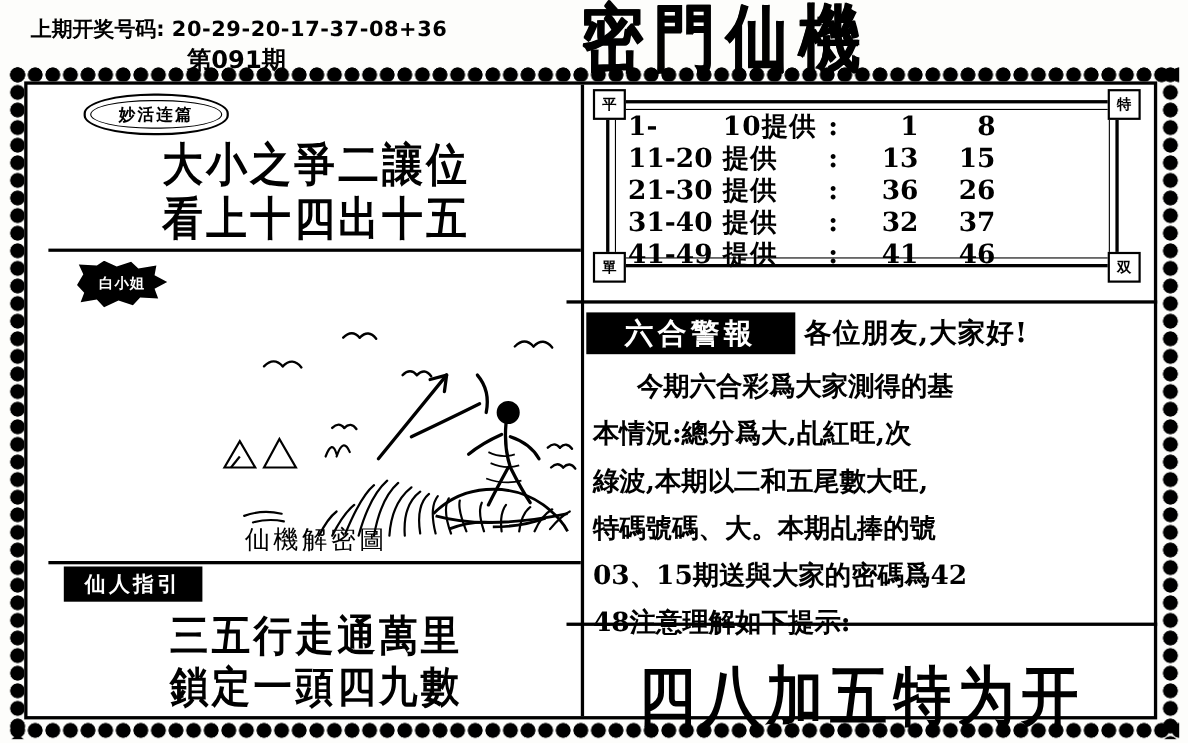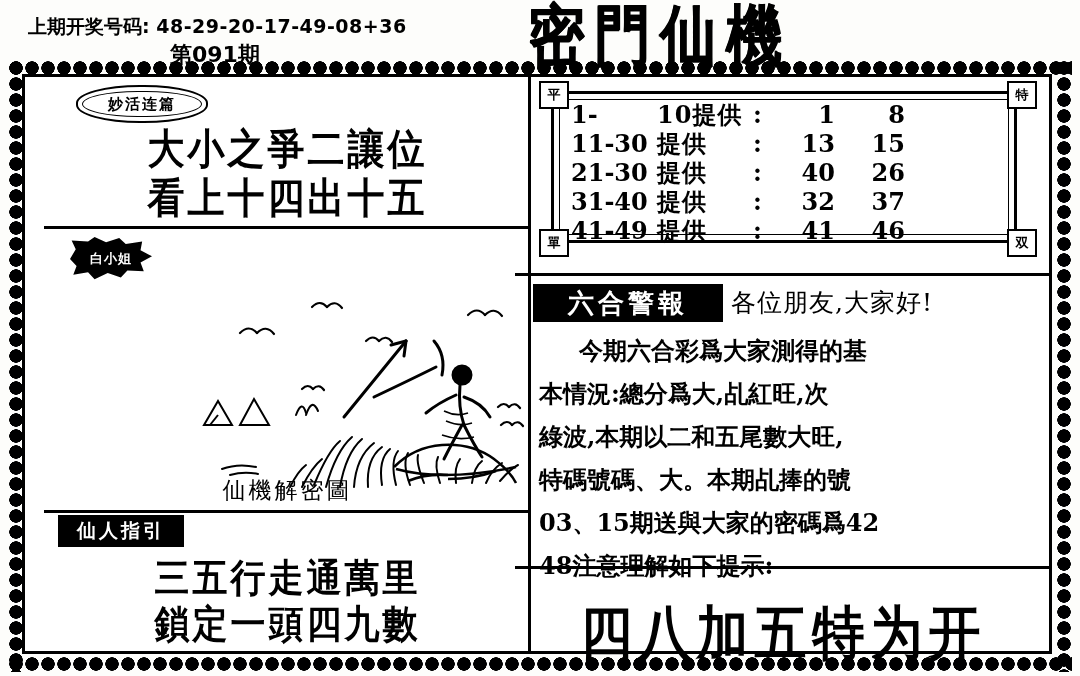--- a/index.html
+++ b/index.html
@@ -329,21 +329,21 @@
     letter-spacing: 4px;
     display: flex;
     align-items: center;
     justify-content: center;
     font-family: "DejaVu Serif", "Liberation Serif", serif;
   }
   .greeting {
     position: absolute;
     left: 216px; top: 10px;
     font-size: 25px;
-    font-weight: normal;
+    font-weight: bold;
     letter-spacing: 1px;
     white-space: nowrap;
     font-family: "DejaVu Serif", "Liberation Serif", serif;
   }
   .body-text {
     position: absolute;
     left: 14px; top: 48px;
     width: 516px;
     font-size: 24px;
     font-weight: bold;
@@ -372,21 +372,21 @@
   }
 </style>
 </head>
 <body>
 
 <div class="page">
 
   <div class="header">
     <div class="prev-draw">
       <span>上期开奖号码:</span>
-      <span class="nums">48-29-20-17-49-08+36</span>
+      <span class="nums">20-29-20-17-37-08+36</span>
     </div>
     <div class="issue">第091期</div>
     <div class="main-title">密門仙機</div>
   </div>
 
   <div class="frame-outer">
     <div class="scallop-top"></div>
     <div class="scallop-bottom"></div>
     <div class="scallop-left"></div>
     <div class="scallop-right"></div>
@@ -505,31 +505,31 @@
 
           <div class="tbl-rows">
             <div class="tbl-row">
               <span class="range">1-</span>
               <span class="label">10提供</span>
               <span class="colon">:</span>
               <span class="v1">1</span>
               <span class="v2">8</span>
             </div>
             <div class="tbl-row">
-              <span class="range">11-30</span>
+              <span class="range">11-20</span>
               <span class="label">提供</span>
               <span class="colon">:</span>
               <span class="v1">13</span>
               <span class="v2">15</span>
             </div>
             <div class="tbl-row">
               <span class="range">21-30</span>
               <span class="label">提供</span>
               <span class="colon">:</span>
-              <span class="v1">40</span>
+              <span class="v1">36</span>
               <span class="v2">26</span>
             </div>
             <div class="tbl-row">
               <span class="range">31-40</span>
               <span class="label">提供</span>
               <span class="colon">:</span>
               <span class="v1">32</span>
               <span class="v2">37</span>
             </div>
             <div class="tbl-row">

